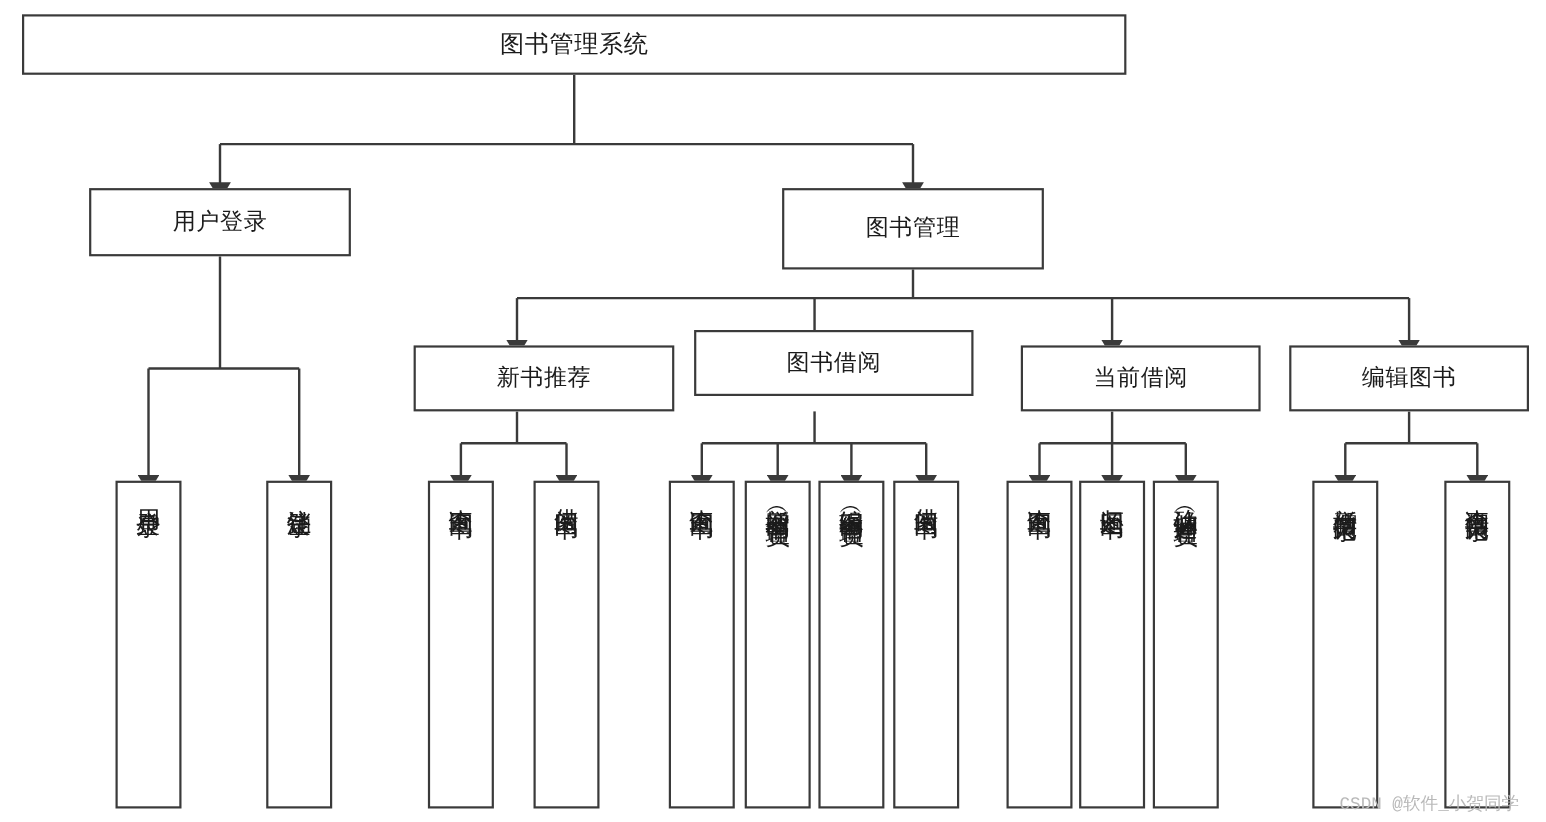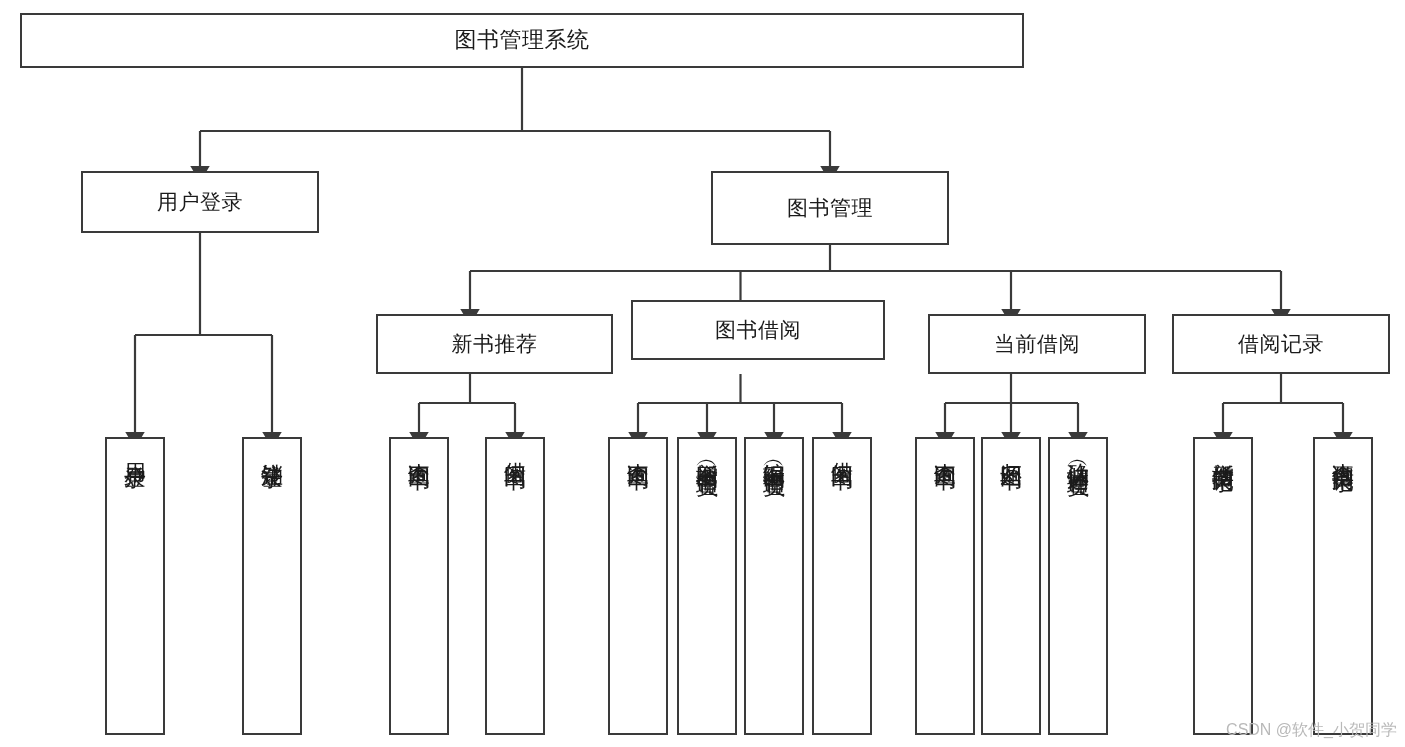--- a/index.html
+++ b/index.html
@@ -52,27 +52,27 @@
     writing-mode: vertical-rl;
     text-orientation: upright;
     font-size: 22px;
     line-height: 1.08;
     letter-spacing: 2px;
     margin: 0 auto;
   }
   .node.root .label { font-size: 22px; }
   #watermark {
     position: absolute;
-    right: 8px;
+    right: 24px;
     bottom: 6px;
     font-size: 16px;
     color: #b9b9b9;
     white-space: nowrap;
     pointer-events: none;
-    font-family: Liberation Sans, sans-serif;
+    font-family: Liberation Mono, monospace;
   }
 </style>
 </head>
 <body>
 
 <div id="stage">
   <svg id="wires" viewBox="0 0 1405 747">
     <defs>
       <marker id="arrowhead" markerWidth="9" markerHeight="9" refX="1.5" refY="4.5" orient="auto" markerUnits="strokeWidth">
         <path d="M0,0 L0,9 L7.5,4.5 z" fill="#3a3a3a"></path>
@@ -127,21 +127,21 @@
       <div class="node horiz" style="left: 376px; top: 314px; width: 237px; height: 60px;">
         <span class="label">新书推荐</span>
       </div>
       <div class="node horiz" style="left: 631px; top: 300px; width: 254px; height: 60px;">
         <span class="label">图书借阅</span>
       </div>
       <div class="node horiz" style="left: 928px; top: 314px; width: 218px; height: 60px;">
         <span class="label">当前借阅</span>
       </div>
       <div class="node horiz" style="left: 1172px; top: 314px; width: 218px; height: 60px;">
-        <span class="label">借阅记录</span>
+        <span class="label">编辑图书</span>
       </div>
       <div class="node vert" style="left: 105px; top: 437px; width: 60px; height: 298px;">
         <span class="label">用户登录</span>
       </div>
       <div class="node vert" style="left: 242px; top: 437px; width: 60px; height: 298px;">
         <span class="label">注销登录</span>
       </div>
       <div class="node vert" style="left: 389px; top: 437px; width: 60px; height: 298px;">
         <span class="label">查询图书</span>
       </div>

